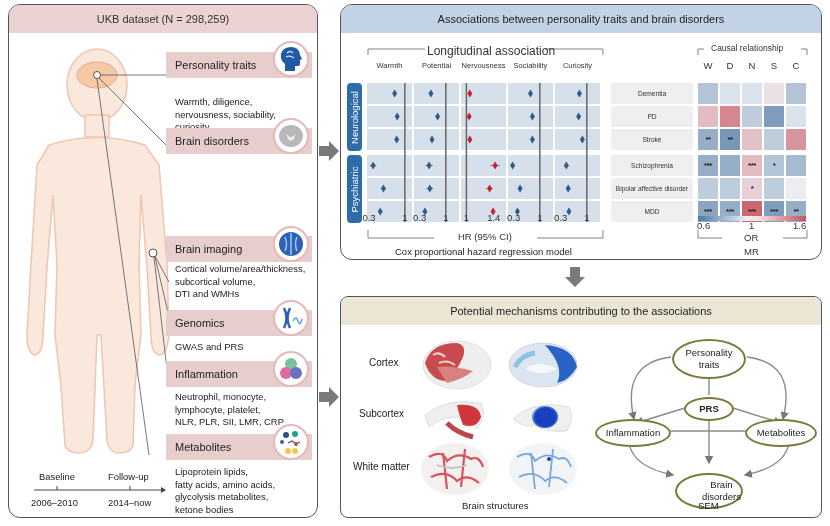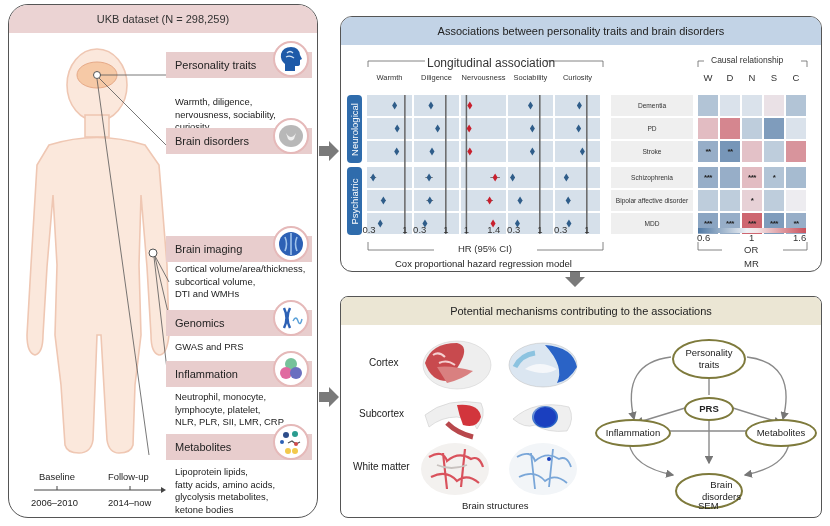--- a/index.html
+++ b/index.html
@@ -1,28 +1,28 @@
 <!DOCTYPE html>
 <html><head>
 <meta charset="utf-8">
 <style>
   * { box-sizing: border-box; margin: 0; padding: 0; }
   body { width: 830px; height: 526px; background: #ffffff; font-family: "Liberation Sans", sans-serif; color: #222; position: relative; overflow: hidden; }
   .abs { position: absolute; }
 
   
-  #left-panel { left: 8px; top: 4px; width: 310px; height: 514px; border: 1.5px solid #555; border-radius: 20px; overflow: hidden; background: #fff; }
+  #left-panel { left: 8px; top: 4px; width: 310px; height: 514px; border: 1.5px solid #555; border-radius: 12px; overflow: hidden; background: #fff; }
   #left-header { left: 0; top: 0; width: 100%; height: 28px; background: #ebd3d3; text-align: center; font-size: 11px; line-height: 28px; color: #333; }
   .cat-bar { position: absolute; left: 157px; width: 146px; height: 26px; background: #e8cdcd; font-size: 11px; line-height: 26px; padding-left: 9px; color: #222; }
   .cat-desc { position: absolute; left: 166px; width: 150px; font-size: 9.4px; line-height: 12.6px; color: #222; }
   .cat-icon { position: absolute; left: 264px; width: 36px; height: 36px; border-radius: 50%; background: #fff; border: 2px solid #e5b9b9; display: flex; align-items: center; justify-content: center; overflow: hidden; }
   .timeline-label { position: absolute; font-size: 9.4px; color: #222; }
 
   
-  #top-panel { left: 340px; top: 4px; width: 482px; height: 256px; border: 1.5px solid #555; border-radius: 12px; overflow: hidden; background: #fff; margin-top: 12px; }
+  #top-panel { left: 340px; top: 4px; width: 482px; height: 256px; border: 1.5px solid #555; border-radius: 12px; overflow: hidden; background: #fff; }
   #top-header { left: 0; top: 0; width: 100%; height: 28px; background: #c2d3e6; text-align: center; font-size: 11px; line-height: 28px; color: #222; }
 
   
   #bottom-panel { left: 340px; top: 296px; width: 482px; height: 222px; border: 1.5px solid #555; border-radius: 8px; overflow: hidden; background: #fff; }
   #bottom-header { left: 0; top: 0; width: 100%; height: 28px; background: #ebe6d4; text-align: center; font-size: 11px; line-height: 28px; color: #222; }
 
   .small { font-size: 7.5px; color: #333; }
   .tick { font-size: 9.5px; color: #333; position: absolute; }
   .disease-cell { position: absolute; background: #efefef; font-size: 6.6px; text-align: center; color: #333; line-height: 24px; }
   .heat-cell { position: absolute; font-size: 8px; text-align: center; color: #222; font-weight: bold; letter-spacing: -0.5px; }
@@ -173,21 +173,21 @@
   </svg>
   <div class="abs small" style="left:86px;top:39px;font-size:12px;">Longitudinal association</div>
 
   <svg class="abs" style="left:356px;top:38px;" width="112" height="14">
     <path d="M1 12 L1 6 L7 6 M104 6 L110 6 L110 12" stroke="#666" stroke-width="0.8" fill="none"></path>
   </svg>
   <div class="abs small" style="left:370px;top:38px;font-size:8.5px;">Causal relationship</div>
 
   <div id="trait-headers">
       <div class="abs small" style="left: 26px; top: 56px; width: 45px; text-align: center;">Warmth</div>
-      <div class="abs small" style="left: 73px; top: 56px; width: 45px; text-align: center;">Diligence</div>
+      <div class="abs small" style="left: 73px; top: 56px; width: 45px; text-align: center;">Potential</div>
       <div class="abs small" style="left: 120px; top: 56px; width: 45px; text-align: center;">Nervousness</div>
       <div class="abs small" style="left: 167px; top: 56px; width: 45px; text-align: center;">Sociability</div>
       <div class="abs small" style="left: 214px; top: 56px; width: 45px; text-align: center;">Curiosity</div>
     </div>
   <div id="abbrev-headers">
       <div class="abs" style="left: 357px; top: 55px; width: 20px; text-align: center; font-size: 9.5px; color: rgb(51, 51, 51);">W</div>
       <div class="abs" style="left: 379px; top: 55px; width: 20px; text-align: center; font-size: 9.5px; color: rgb(51, 51, 51);">D</div>
       <div class="abs" style="left: 401px; top: 55px; width: 20px; text-align: center; font-size: 9.5px; color: rgb(51, 51, 51);">N</div>
       <div class="abs" style="left: 423px; top: 55px; width: 20px; text-align: center; font-size: 9.5px; color: rgb(51, 51, 51);">S</div>
       <div class="abs" style="left: 445px; top: 55px; width: 20px; text-align: center; font-size: 9.5px; color: rgb(51, 51, 51);">C</div>

